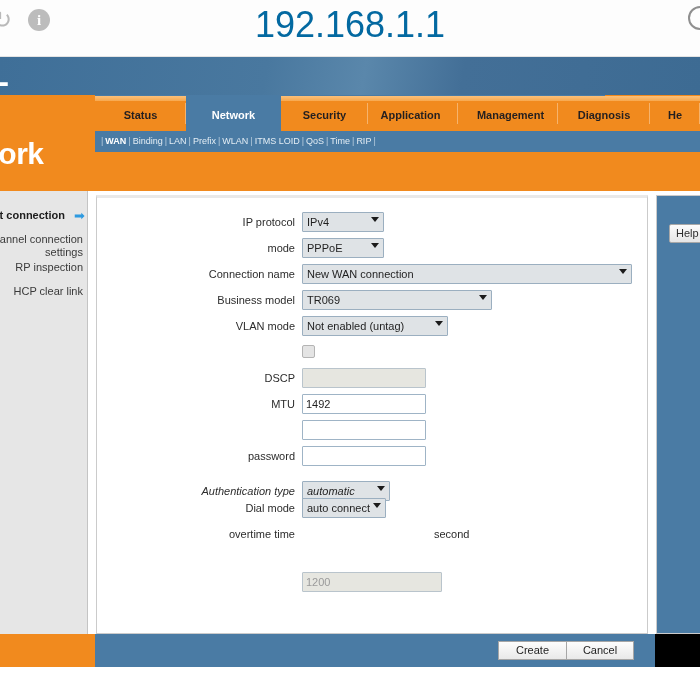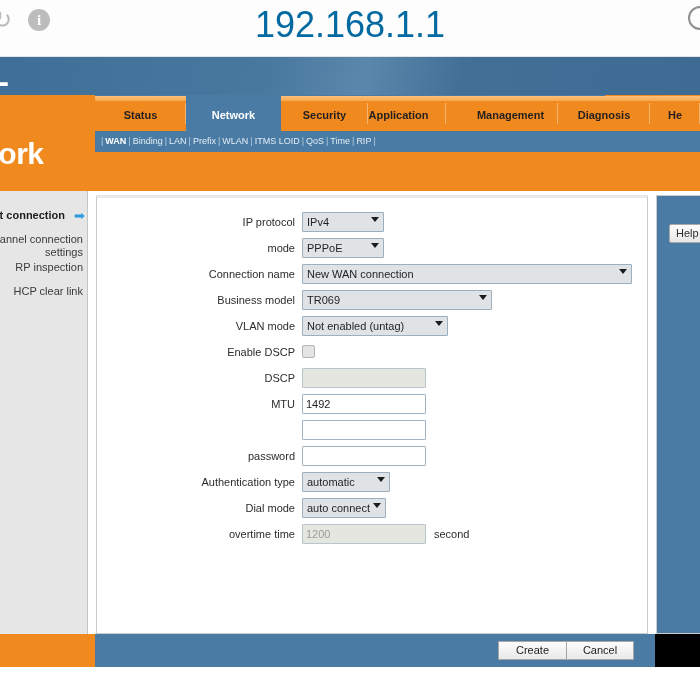--- a/index.html
+++ b/index.html
@@ -213,21 +213,21 @@
         </div>
       </div>
       <div class="page-title">twork</div>
     </div>
 
     <div class="tabrow" id="tabrow">
       <div class="tabstrip-top"></div>
     <div class="tab" style="left: 0px; width: 91px;">Status<span class="sep"></span></div>
         <div class="tab active" style="left: 91px; width: 95px;">Network</div>
         <div class="tab" style="left: 186px; width: 87px;">Security<span class="sep"></span></div>
-        <div class="tab" style="left: 256px; width: 95px;">Application<span class="sep"></span></div>
+        <div class="tab" style="left: 268px; width: 95px;">Application<span class="sep"></span></div>
         <div class="tab" style="left: 368px; width: 95px;">Management<span class="sep"></span></div>
         <div class="tab" style="left: 463px; width: 92px;">Diagnosis<span class="sep"></span></div>
         <div class="tab" style="left: 555px; width: 50px;">He<span class="sep"></span></div>
       </div>
 
     <div class="submenu" id="submenu"><span class="sm-sep">|</span><span class="sm-item active">WAN</span><span class="sm-sep">|</span><span class="sm-item">Binding</span><span class="sm-sep">|</span><span class="sm-item">LAN</span><span class="sm-sep">|</span><span class="sm-item">Prefix</span><span class="sm-sep">|</span><span class="sm-item">WLAN</span><span class="sm-sep">|</span><span class="sm-item">ITMS LOID</span><span class="sm-sep">|</span><span class="sm-item">QoS</span><span class="sm-sep">|</span><span class="sm-item">Time</span><span class="sm-sep">|</span><span class="sm-item">RIP</span><span class="sm-sep">|</span></div>
 
     <div class="body-area">
 
       <div class="sidebar" id="sidebar">
@@ -254,51 +254,50 @@
             </div>
             <div class="frow" style="top: 92px;">
               <div class="flabel">Business model</div>
               <div class="fctl"><span class="selwrap"><div class="ui" style="display: inline-block; background: rgb(223, 227, 230); border: 1px solid rgb(155, 175, 192); border-radius: 1px; height: 20px; line-height: 18px; padding: 0px 18px 0px 4px; overflow: hidden; white-space: nowrap; cursor: pointer; font-size: 11px; color: rgb(31, 31, 31); width: 190px;">TR069</div><span class="caret"></span></span></div>
             </div>
             <div class="frow" style="top: 118px;">
               <div class="flabel">VLAN mode</div>
               <div class="fctl"><span class="selwrap"><div class="ui" style="display: inline-block; background: rgb(223, 227, 230); border: 1px solid rgb(155, 175, 192); border-radius: 1px; height: 20px; line-height: 18px; padding: 0px 18px 0px 4px; overflow: hidden; white-space: nowrap; cursor: pointer; font-size: 11px; color: rgb(31, 31, 31); width: 146px;">Not enabled (untag)</div><span class="caret"></span></span></div>
             </div>
             <div class="frow" style="top: 144px;">
-              <div class="flabel">Enable DSCP</div>
               <div class="fctl">
                 <span class="chk"></span>
               </div>
             </div>
             <div class="frow" style="top: 170px;">
               <div class="flabel">DSCP</div>
               <div class="fctl"><input class="ui disabled" type="text" readonly="" style="width: 124px;"></div>
             </div>
             <div class="frow" style="top: 196px;">
               <div class="flabel">MTU</div>
               <div class="fctl"><input class="ui" type="text" value="1492" style="width: 124px;"></div>
             </div>
             <div class="frow" style="top: 222px;">
               <div class="fctl"><input class="ui" type="text" style="width: 124px;"></div>
             </div>
             <div class="frow" style="top: 248px;">
               <div class="flabel">password</div>
               <div class="fctl"><input class="ui" type="text" style="width: 124px;"></div>
             </div>
-            <div class="frow" style="top: 274px;">
+            <div class="frow" style="top: 283px; font-style: italic;">
               <div class="flabel">Authentication type</div>
               <div class="fctl"><span class="selwrap"><div class="ui" style="display: inline-block; background: rgb(223, 227, 230); border: 1px solid rgb(155, 175, 192); border-radius: 1px; height: 20px; line-height: 18px; padding: 0px 18px 0px 4px; overflow: hidden; white-space: nowrap; cursor: pointer; font-size: 11px; color: rgb(31, 31, 31); width: 88px;">automatic</div><span class="caret"></span></span></div>
             </div>
             <div class="frow" style="top: 300px;">
               <div class="flabel">Dial mode</div>
               <div class="fctl"><span class="selwrap"><div class="ui" style="display: inline-block; background: rgb(223, 227, 230); border: 1px solid rgb(155, 175, 192); border-radius: 1px; height: 20px; line-height: 18px; padding: 0px 18px 0px 4px; overflow: hidden; white-space: nowrap; cursor: pointer; font-size: 11px; color: rgb(31, 31, 31); width: 84px;">auto connect</div><span class="caret"></span></span></div>
             </div>
             <div class="frow" style="top: 326px;">
               <div class="flabel">overtime time</div>
-              <div class="fctl"><input class="ui disabled" type="text" readonly="" value="1200" style="width: 124px;"><span class="unit" style="left: 132px; top: 0px;">second</span></div>
+              <div class="fctl"><input class="ui disabled" type="text" readonly="" value="1200" style="width: 140px; margin-top: 48px;"><span class="unit" style="left: 132px; top: 0px;">second</span></div>
             </div>
           </div>
       </div>
 
       <div class="help-col">
         <div class="help-btn">Help</div>
       </div>
     </div>
 
     <div class="footer">

